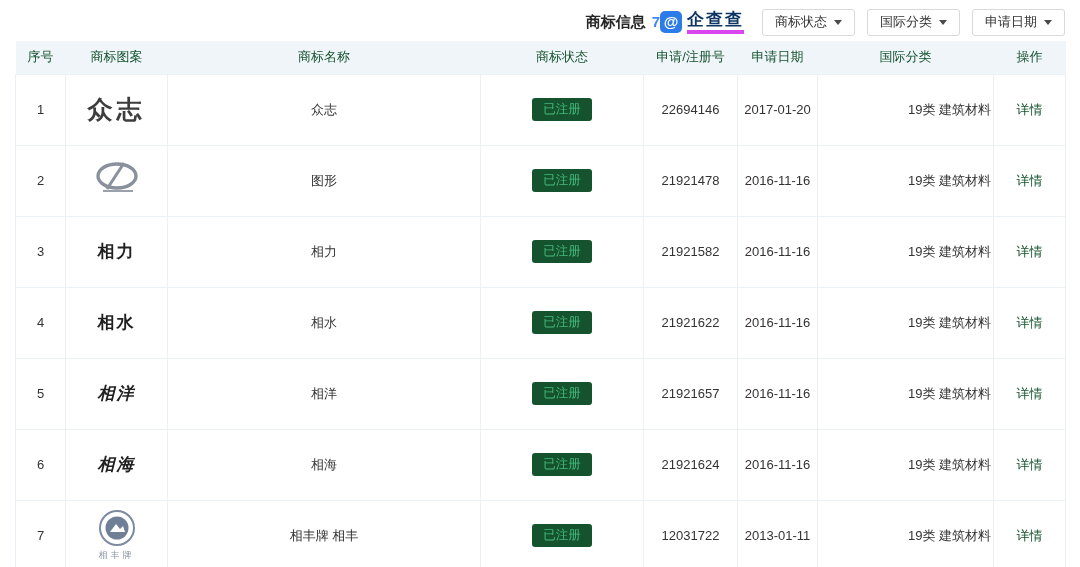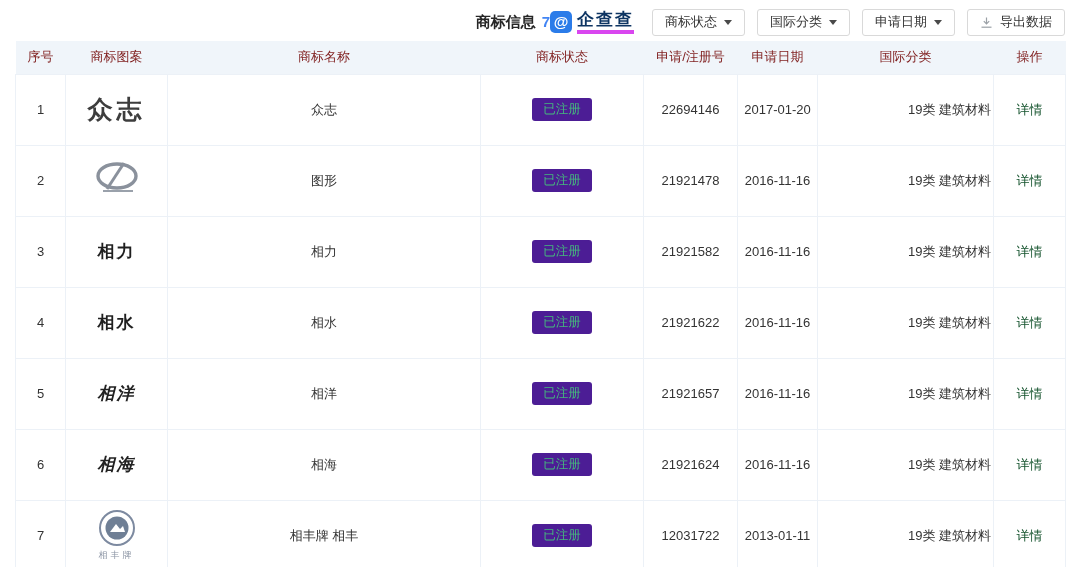--- a/index.html
+++ b/index.html
@@ -39,30 +39,30 @@
     border-left:4px solid transparent; border-right:4px solid transparent;
     border-top:5px solid #4a4a4a; margin-top:1px;
   }
   .dl-icon { display:inline-flex; }
 
   
   table.tm-table {
     width:1050px; border-collapse:collapse; table-layout:fixed; margin-top:5px;
   }
   thead th {
-    background:#f0f5fa; height:33px; font-size:13px; color:#7f1d1d;
+    background:#f0f5fa; height:33px; font-size:13px; color:#14532d;
     font-weight:normal; text-align:center; border:none;
   }
   tbody td {
     border:1px solid #ecf1f7; height:71px; text-align:center;
     font-size:13px; color:#333; vertical-align:middle; padding:2px;
   }
   tbody td.class-cell { text-align:right; padding-left:8px; }
   .badge {
-    display:inline-block; background:#4c1d95; color:#45b97d;
+    display:inline-block; background:#14532d; color:#45b97d;
     font-size:12.5px; padding:4px 11px; border-radius:3px; line-height:1.2;
   }
   .detail-link { color:#14532d; cursor:pointer; text-decoration:none; }
 
   
   .mark-wrap { display:inline-flex; flex-direction:column; }
   .mark.text-large {
     font-size:25px; color:#3d3d3d; font-weight:600; letter-spacing:4px;
     font-family:"DejaVu Serif","Liberation Serif",serif;
   }
@@ -105,29 +105,20 @@
       <button class="btn">
         <span>国际分类</span>
         <span class="caret"></span>
       </button>
 
       <button class="btn">
         <span>申请日期</span>
         <span class="caret"></span>
       </button>
 
-      <button class="btn">
-        <span class="dl-icon">
-          <svg width="13" height="13" viewBox="0 0 13 13" fill="none">
-            <path d="M6.5 1.5v6M3.8 5.2l2.7 2.7 2.7-2.7" stroke="#9aa0a6" stroke-width="1.2" fill="none"></path>
-            <path d="M1.5 11.2h10" stroke="#9aa0a6" stroke-width="1.2"></path>
-          </svg>
-        </span>
-        <span>导出数据</span>
-      </button>
     </div>
   </div>
 
   <table class="tm-table">
     <colgroup>
       <col class="c0">
         <col class="c1">
         <col class="c2">
         <col class="c3">
       <col class="c4">

